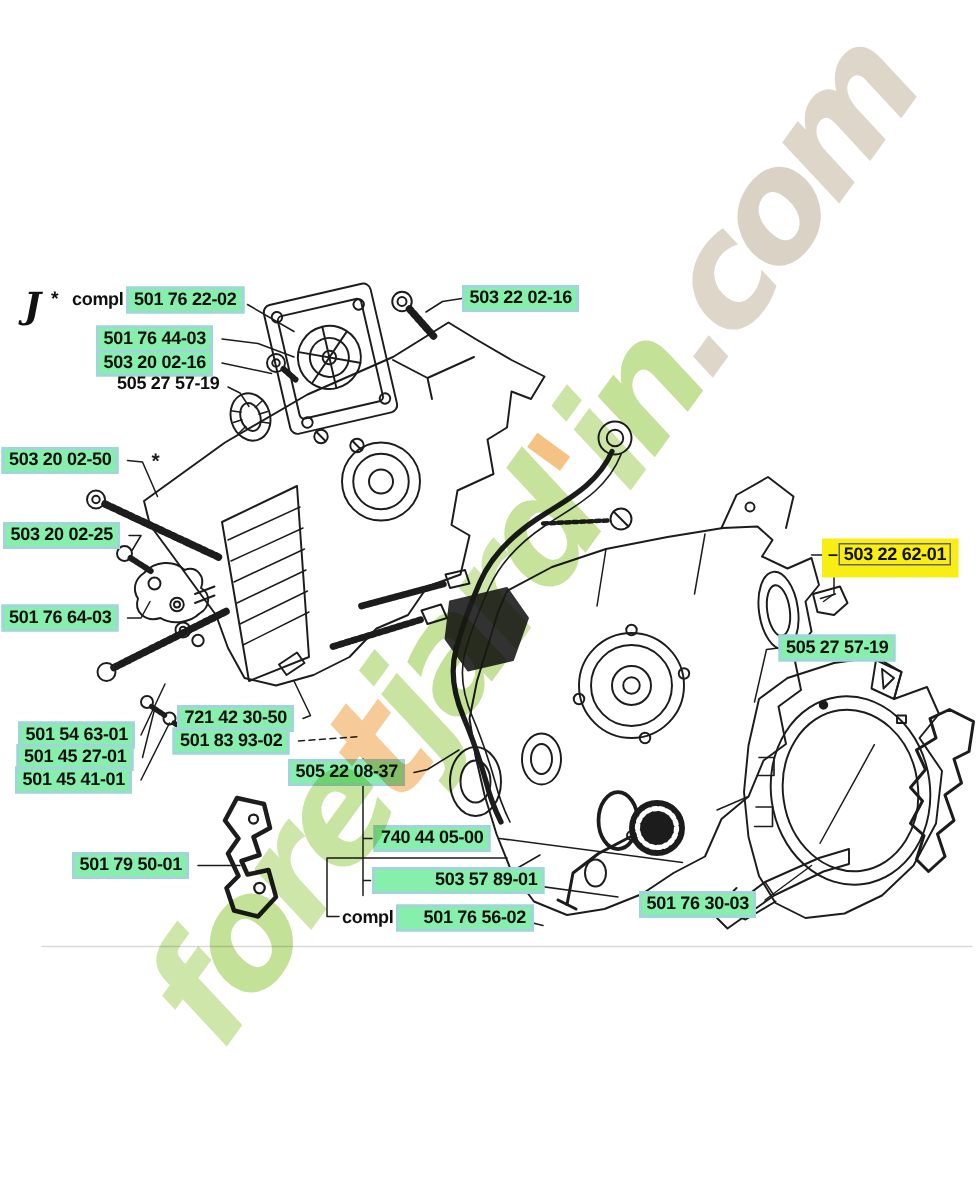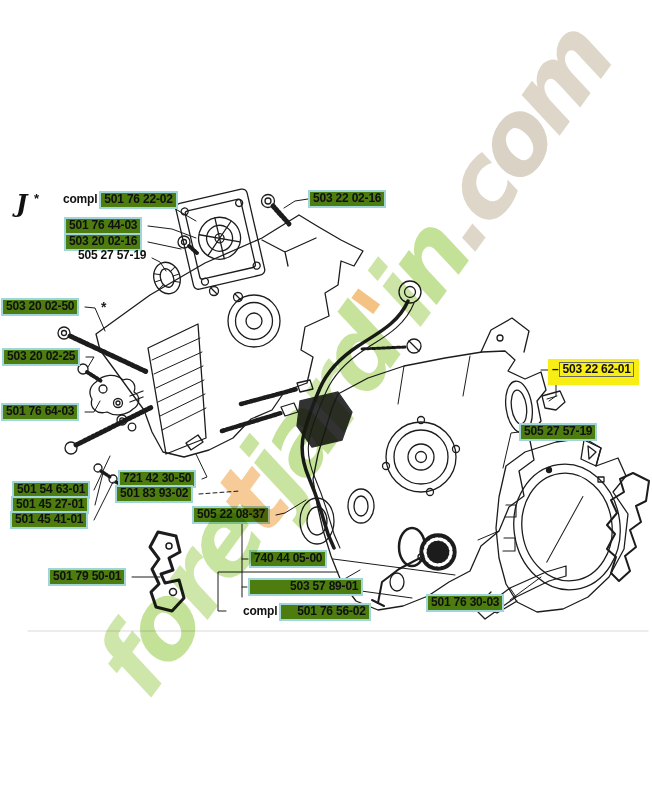--- a/index.html
+++ b/index.html
@@ -1,23 +1,23 @@
 <!DOCTYPE html>
 <html><head>
 <meta charset="utf-8">
 <style>
   html,body{margin:0;padding:0;background:#ffffff;}
   .stage{position:relative;width:652px;height:800px;background:#fff;overflow:hidden;
          font-family:"Liberation Sans",sans-serif;}
   svg.art{position:absolute;left:0;top:0;z-index:1;}
   .lbl{position:absolute;z-index:2;font:bold 12px/13px "Liberation Sans",sans-serif;
        color:#101010;white-space:nowrap;letter-spacing:-0.2px;}
-  .box{display:inline-block;border:2px solid #a0d6da;background:#4d7c0f;padding:0 3px 1px 3px;}
+  .box{display:inline-block;border:2px solid #a0d6da;background:#86efac;padding:0 3px 1px 3px;}
   .plain{display:inline-block;padding:0 2px;}
-  .pre{margin-right:2px;margin-left:15px;}
+  .pre{margin-right:2px;}
   .ast{display:inline-block;width:8px;margin-right:6px;font-size:13px;}
   .hl{background:#f8ee14;padding:3px 5px 8px 4px;}
   .hl .box{border:1px solid #666;background:transparent;padding:0 2px;}
   .hl .dash{margin-right:1px;}
   .index-letter{position:absolute;left:16px;top:192px;z-index:2;
        font:bold italic 24px/24px "DejaVu Serif",serif;color:#111;}
   svg.wm{position:absolute;left:0;top:0;z-index:3;mix-blend-mode:multiply;opacity:.85;
        pointer-events:none;}
   svg.wm text{font-family:"DejaVu Sans",sans-serif;font-style:italic;font-weight:bold;}
 </style>

